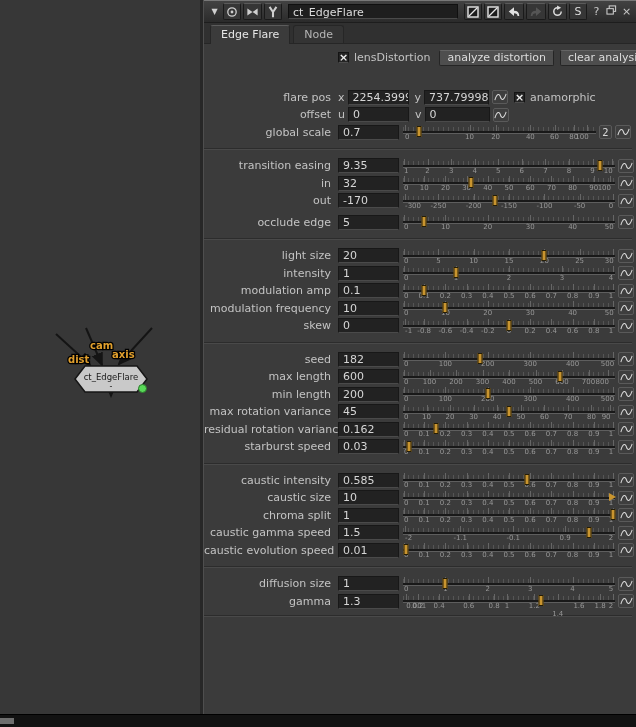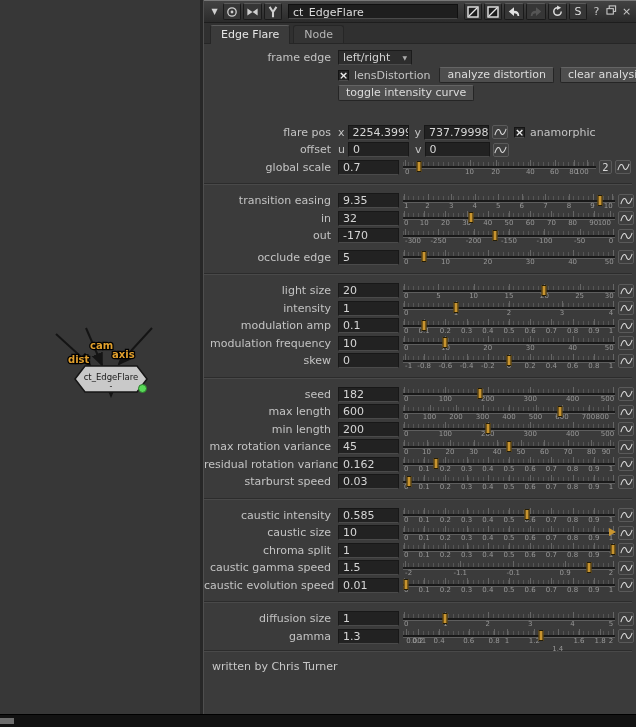--- a/index.html
+++ b/index.html
@@ -184,36 +184,25 @@
       <span class="tb-plain">×</span>
     </div>
 
     <div class="tabbar">
       <span class="tab active">Edge Flare</span>
       <span class="tab">Node</span>
     </div>
 
     <div id="rows">
         <div class="row">
-          <span class="row-label">frame edge</span>
-          <span class="dropdown">
-            <span class="dd-value">left/right</span>
-            <span class="dd-arrow">▼</span>
-          </span>
-        </div>
-        <div class="row">
           <span class="row-label"></span>
           <span class="checkbox">×</span>
           <span class="cb-label">lensDistortion</span>
           <span class="nuke-btn">analyze distortion</span>
           <span class="nuke-btn">clear analysis</span>
-        </div>
-        <div class="row">
-          <span class="row-label"></span>
-          <span class="nuke-btn">toggle intensity curve</span>
         </div>
         <div class="group-gap"></div>
         <div class="row">
           <span class="row-label">flare pos</span>
           <span class="pair-prefix">x</span>
           <div class="field">2254.39990</div>
           <span class="pair-gap"></span>
           <span class="pair-prefix">y</span>
           <div class="field" style="width: 59px;">737.799987</div>
           <span class="curve-btn">
@@ -962,19 +951,18 @@
           </div>
           <span class="curve-btn">
             <svg viewBox="0 0 15 11">
               <path d="M1 9 C3.5 1 6.5 1.5 7.5 5.5 C8.5 9.5 11.5 10 14 2" fill="none" stroke="#d9d9d9" stroke-width="1.2"></path>
             </svg>
           </span>
         </div>
       </div>
 
     <div class="footer-divider"></div>
-    <div class="footer">written by Chris Turner</div>
   </div>
 
   <div id="bottom-strip">
     <div id="scroll-nub"></div>
   </div>
 </div>
 
 </body></html>

